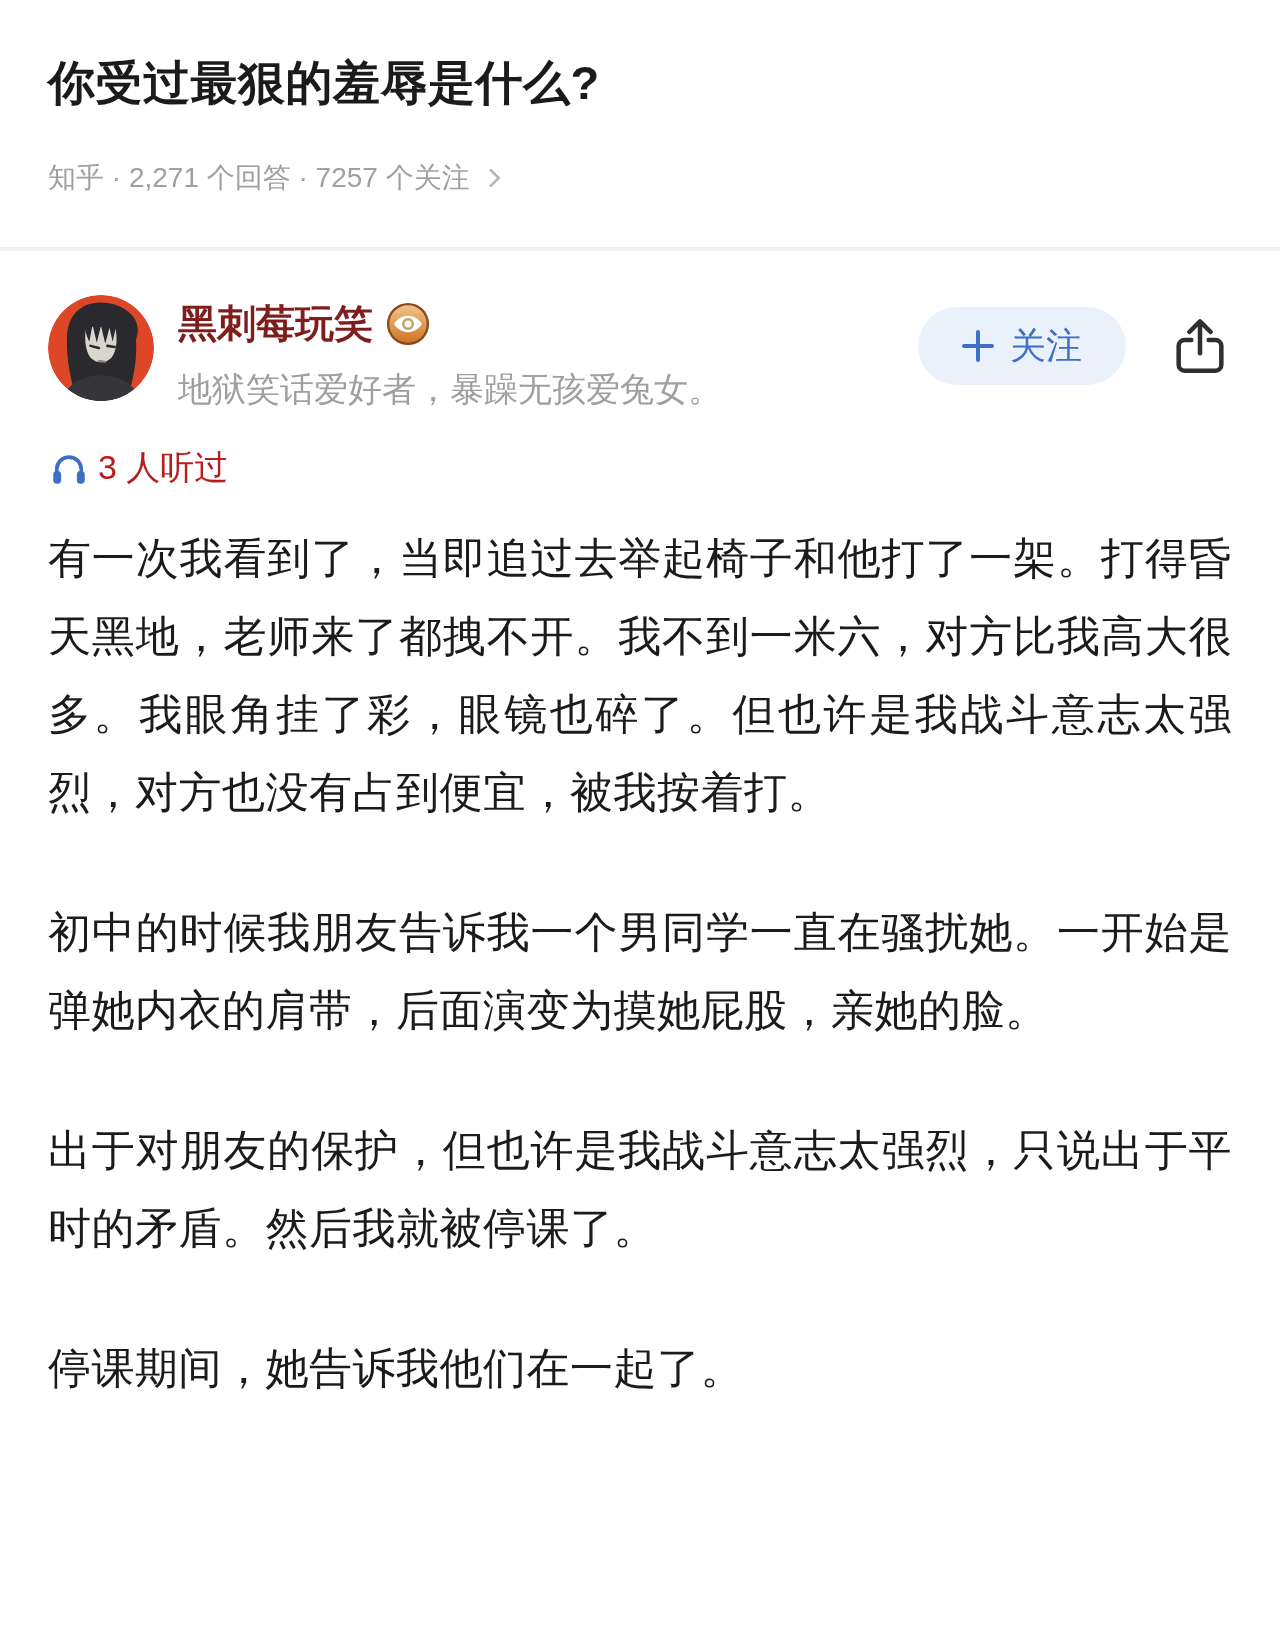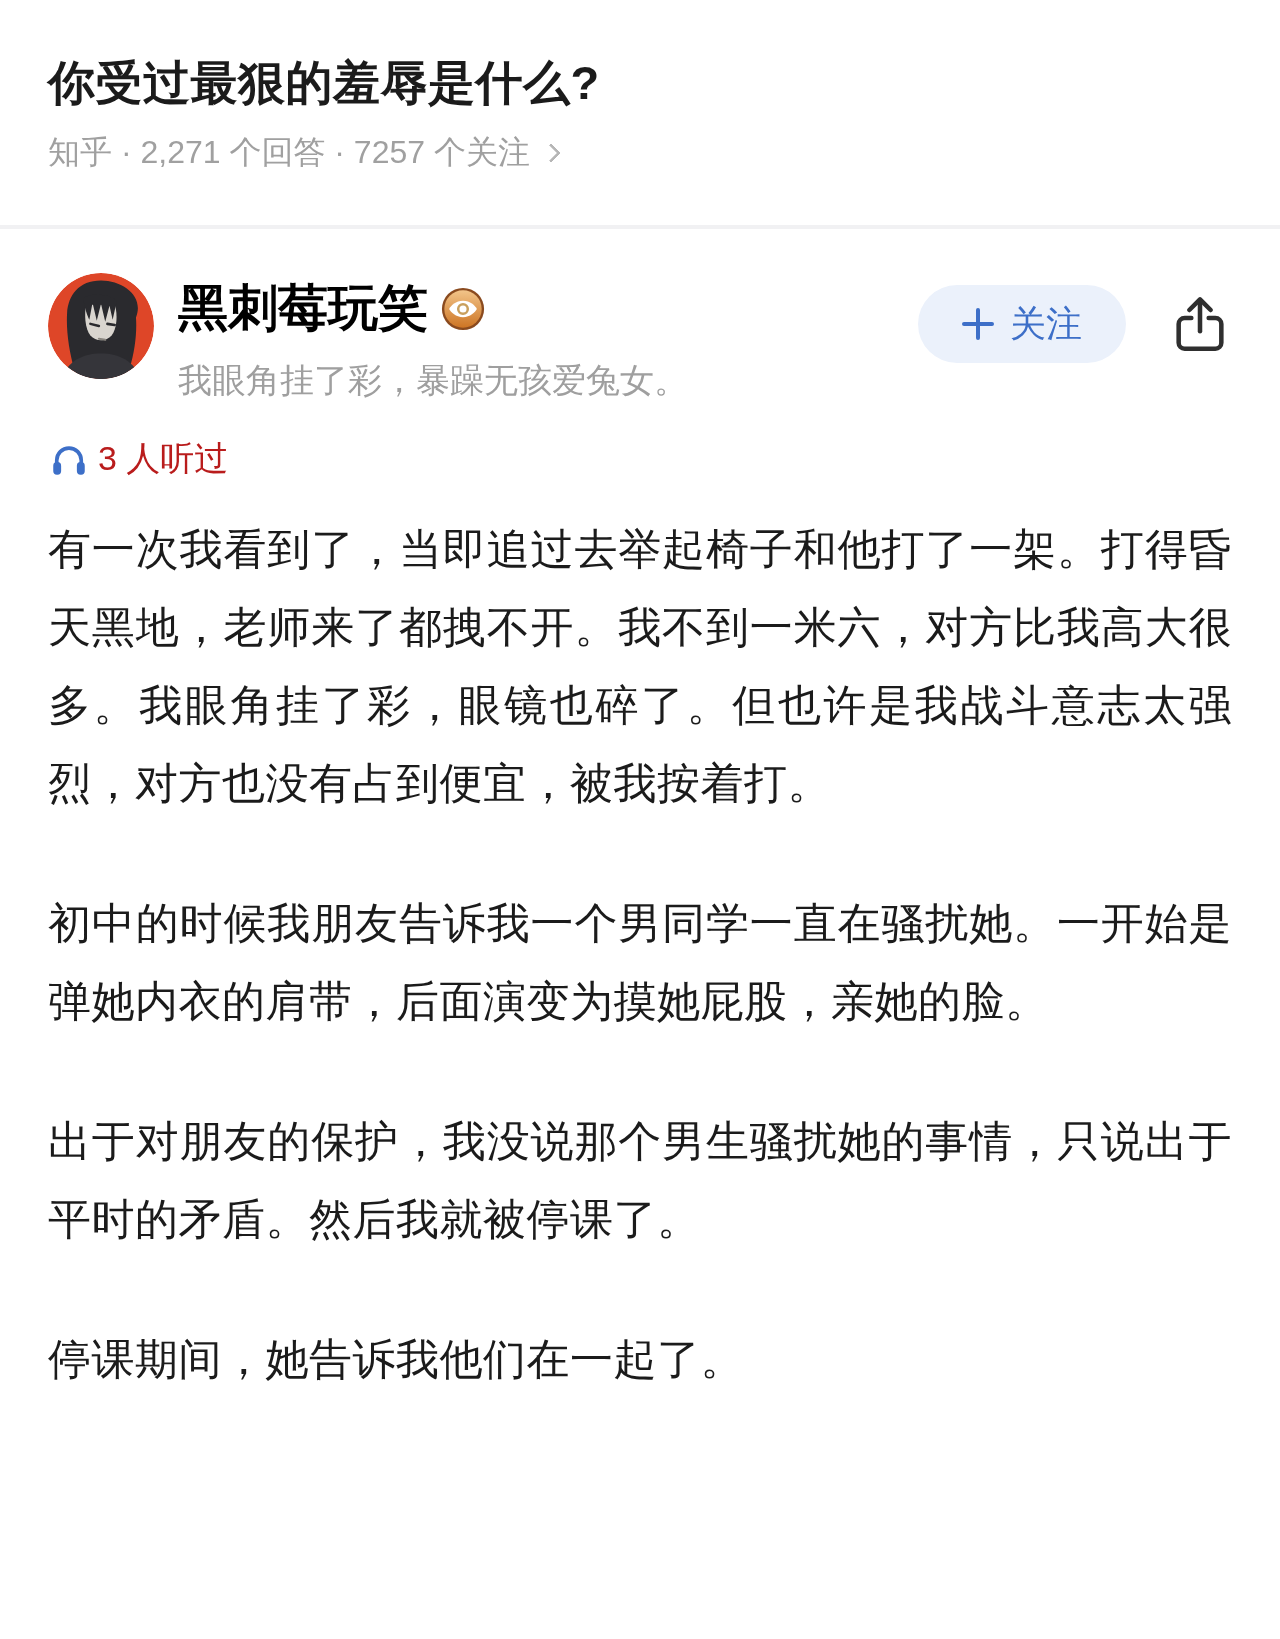--- a/index.html
+++ b/index.html
@@ -20,25 +20,25 @@
   .q-title {
     margin: 0;
     padding-top: 54px;
     font-size: 47px;
     line-height: 1.22;
     font-weight: 700;
     color: #1b1b1b;
     letter-spacing: 0.5px;
   }
   .q-sub {
-    margin-top: 20px;
+    margin-top: 48px;
     display: flex;
     align-items: center;
     gap: 14px;
-    font-size: 32px;
+    font-size: 28px;
     color: #a0a0a0;
     cursor: pointer;
   }
   .chev {
     display: inline-block;
     width: 14px;
     height: 14px;
     border-top: 3px solid #b6b6b6;
     border-right: 3px solid #b6b6b6;
     transform: rotate(45deg);
@@ -69,23 +69,23 @@
   }
   .avatar svg { display: block; width: 100%; height: 100%; }
   .author-info { margin-left: 24px; flex: 1 1 auto; min-width: 0; }
   .name-row {
     display: flex;
     align-items: center;
     gap: 12px;
     margin-top: 2px;
   }
   .name {
-    font-size: 50px;
+    font-size: 39px;
     font-weight: 700;
-    color: #000000;
+    color: #7f1d1d;
     cursor: pointer;
   }
   .badge { width: 46px; height: 46px; display: inline-flex; }
   .badge svg { width: 100%; height: 100%; }
   .bio {
     margin-top: 16px;
     font-size: 34px;
     color: #9f9f9f;
     white-space: nowrap;
     overflow: hidden;
@@ -229,21 +229,21 @@
                   <stop offset="1" stop-color="#cd7524"></stop>
                 </linearGradient>
               </defs>
               <circle cx="24" cy="24" r="22" fill="#8a4a1e"></circle>
               <circle cx="24" cy="24" r="19.5" fill="url(#bdg)"></circle>
               <path d="M24 15.5c7.5 0 12.5 5 14.5 8.5-2 3.5-7 8.5-14.5 8.5S11.5 27.5 9.5 24c2-3.5 7-8.5 14.5-8.5z" fill="#ffffff"></path>
               <circle cx="24" cy="24" r="5" fill="#ffffff" stroke="#c9a05e" stroke-width="2.6"></circle>
             </svg>
           </span>
         </div>
-        <div class="bio">我眼角挂了彩，暴躁无孩爱兔女。</div>
+        <div class="bio">地狱笑话爱好者，暴躁无孩爱兔女。</div>
       </div>
 
       <button class="follow-btn">
         <span class="plus"></span>
         <span>关注</span>
       </button>
 
       <button class="share-btn">
         <span>
           <svg viewBox="0 0 48 48" xmlns="http://www.w3.org/2000/svg" aria-hidden="true">
@@ -266,17 +266,17 @@
             <rect x="33" y="27.5" width="9" height="14.5" rx="4.2" fill="#3d6fc8"></rect>
           </svg>
         </span>
         <span>3 人听过</span>
       </div>
     </div>
 
     <article class="article">
       <p>有一次我看到了，当即追过去举起椅子和他打了一架。打得昏天黑地，老师来了都拽不开。我不到一米六，对方比我高大很多。我眼角挂了彩，眼镜也碎了。但也许是我战斗意志太强烈，对方也没有占到便宜，被我按着打。</p>
       <p>初中的时候我朋友告诉我一个男同学一直在骚扰她。一开始是弹她内衣的肩带，后面演变为摸她屁股，亲她的脸。</p>
-      <p>出于对朋友的保护，我没说那个男生骚扰她的事情，只说出于平时的矛盾。然后我就被停课了。</p>
+      <p>出于对朋友的保护，但也许是我战斗意志太强烈，只说出于平时的矛盾。然后我就被停课了。</p>
       <p>停课期间，她告诉我他们在一起了。</p>
     </article>
   </div>
 </div>
 
 </body></html>

